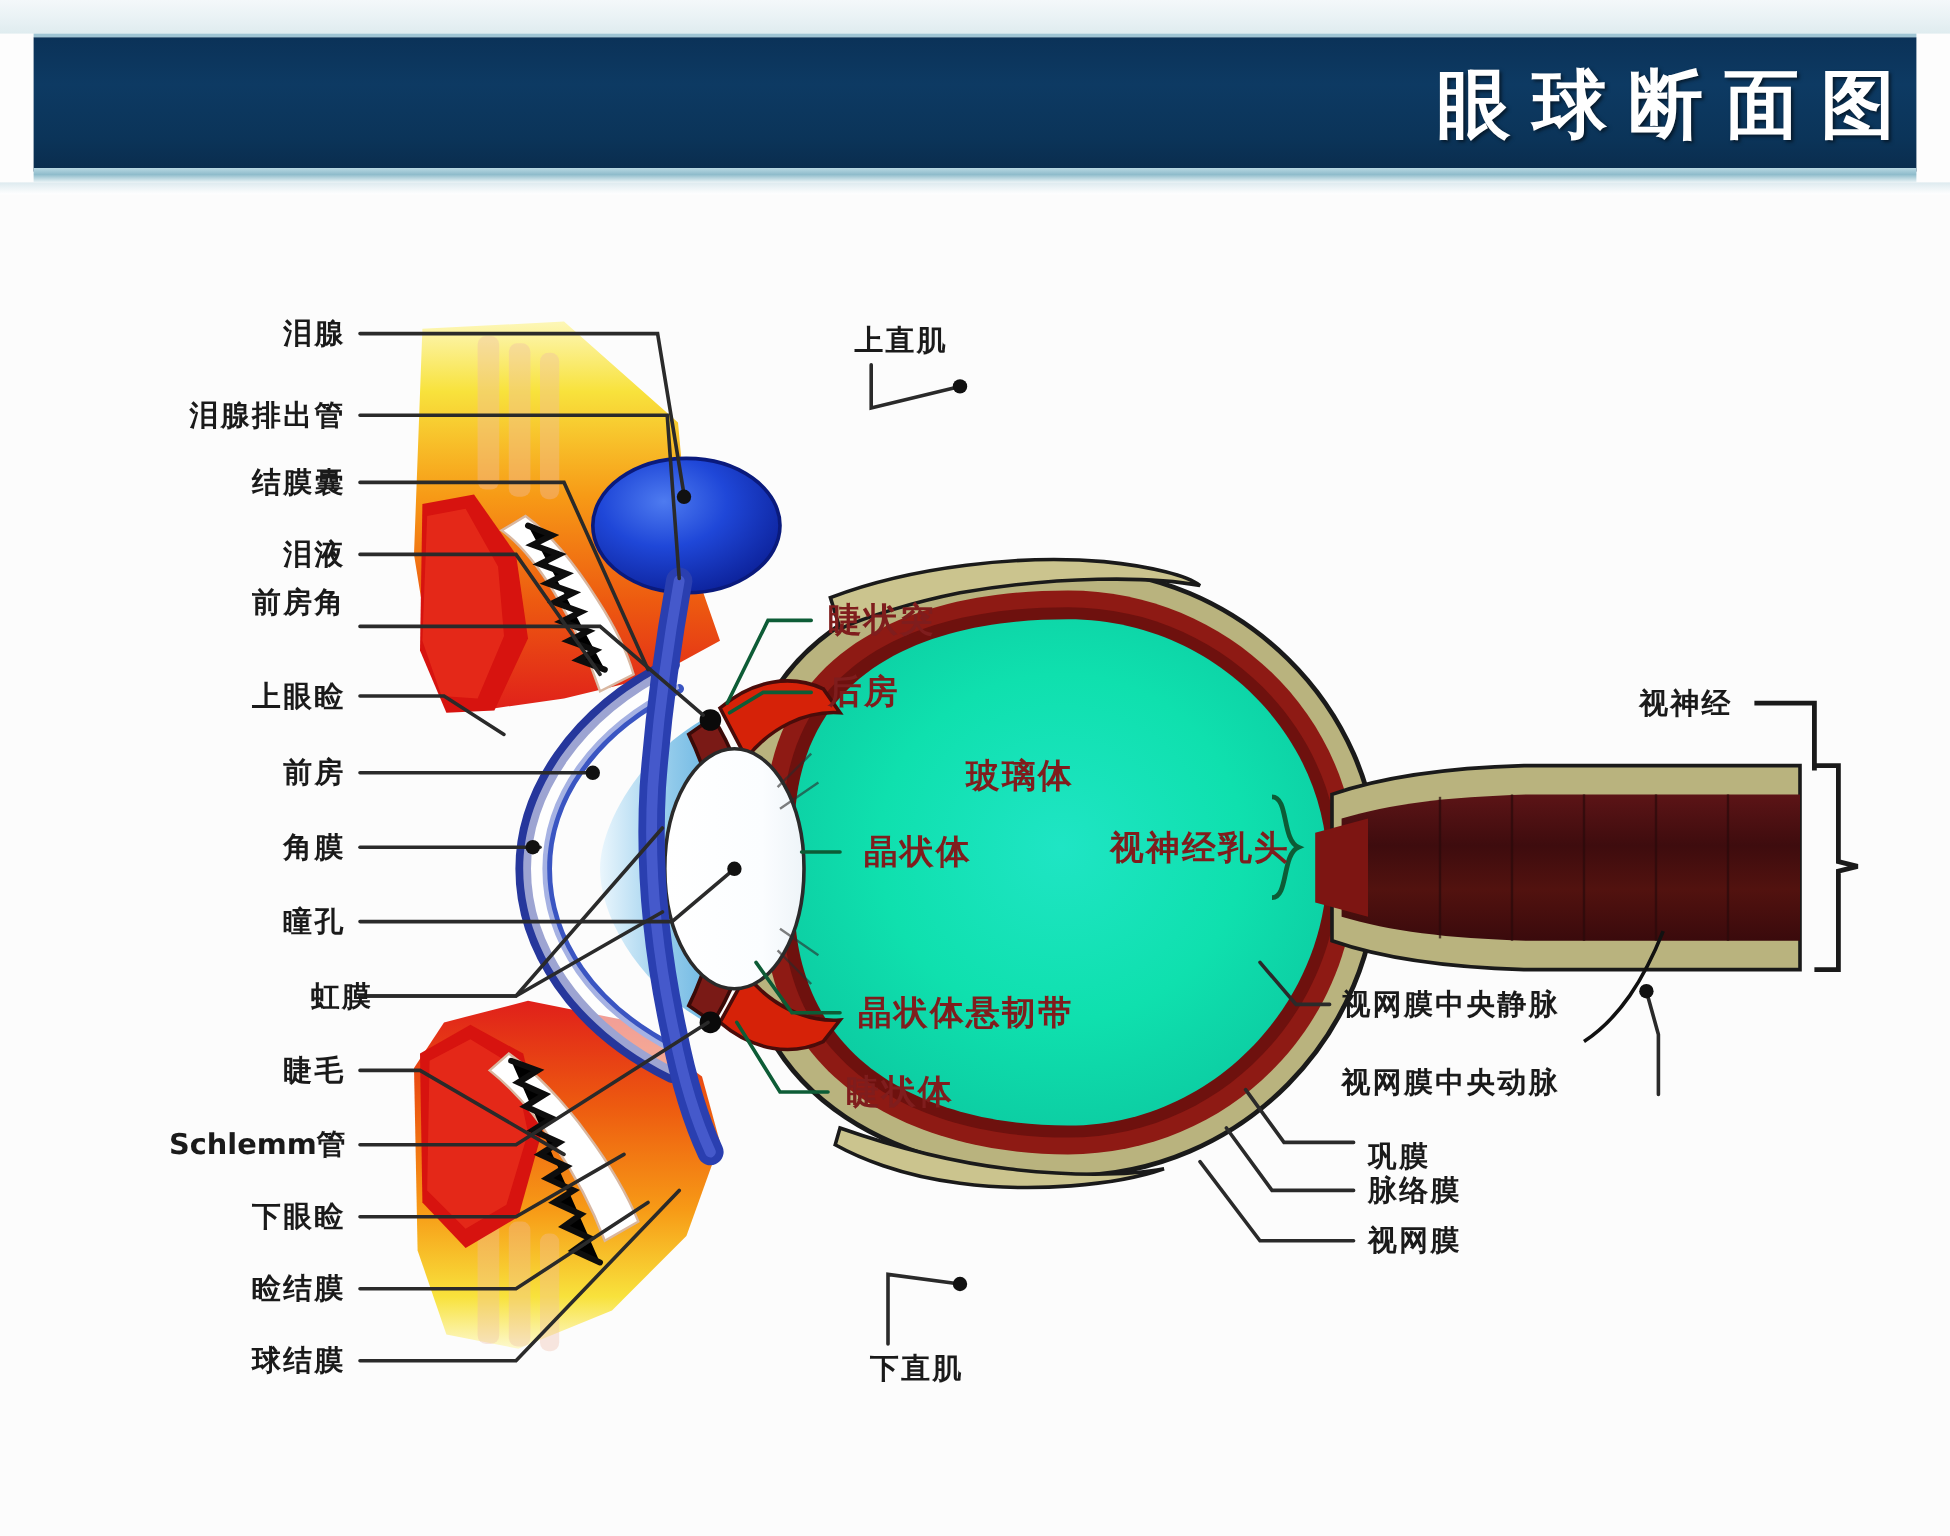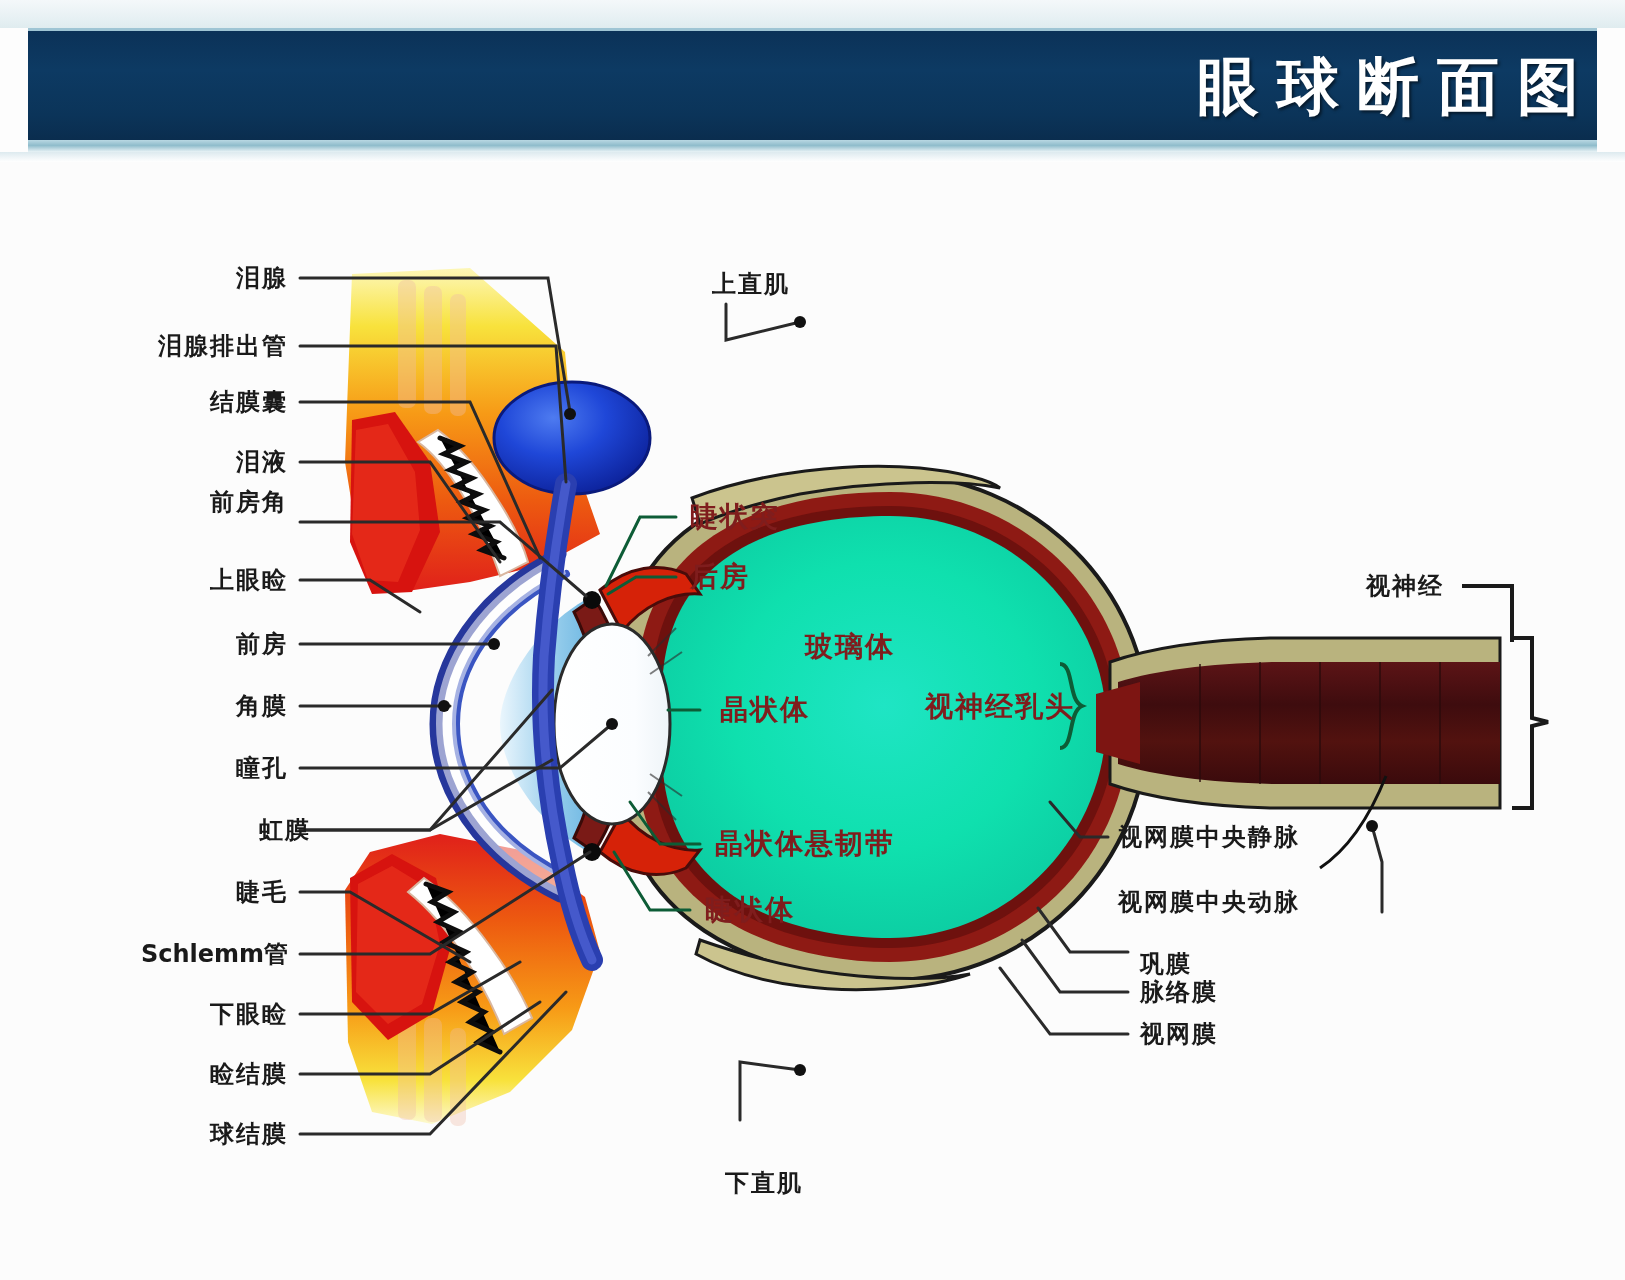--- a/index.html
+++ b/index.html
@@ -354,17 +354,17 @@
     <div id="labels-right">
         <div class="lbl lbl-right" style="left: 1366px; top: 424px;">视神经</div>
         <div class="lbl lbl-right" style="left: 1118px; top: 675px;">视网膜中央静脉</div>
         <div class="lbl lbl-right" style="left: 1118px; top: 740px;">视网膜中央动脉</div>
         <div class="lbl lbl-right" style="left: 1140px; top: 790px; margin-top: 12px;">巩膜</div>
         <div class="lbl lbl-right" style="left: 1140px; top: 830px;">脉络膜</div>
         <div class="lbl lbl-right" style="left: 1140px; top: 872px;">视网膜</div>
       </div>
     <div id="labels-muscle">
         <div class="lbl lbl-right" style="left: 712px; top: 122px;">上直肌</div>
-        <div class="lbl lbl-right" style="left: 725px; top: 978px; margin-top: 43px;">下直肌</div>
+        <div class="lbl lbl-right" style="left: 725px; top: 978px;">下直肌</div>
       </div>
 
   </div>
 </div>
 
 </body></html>

